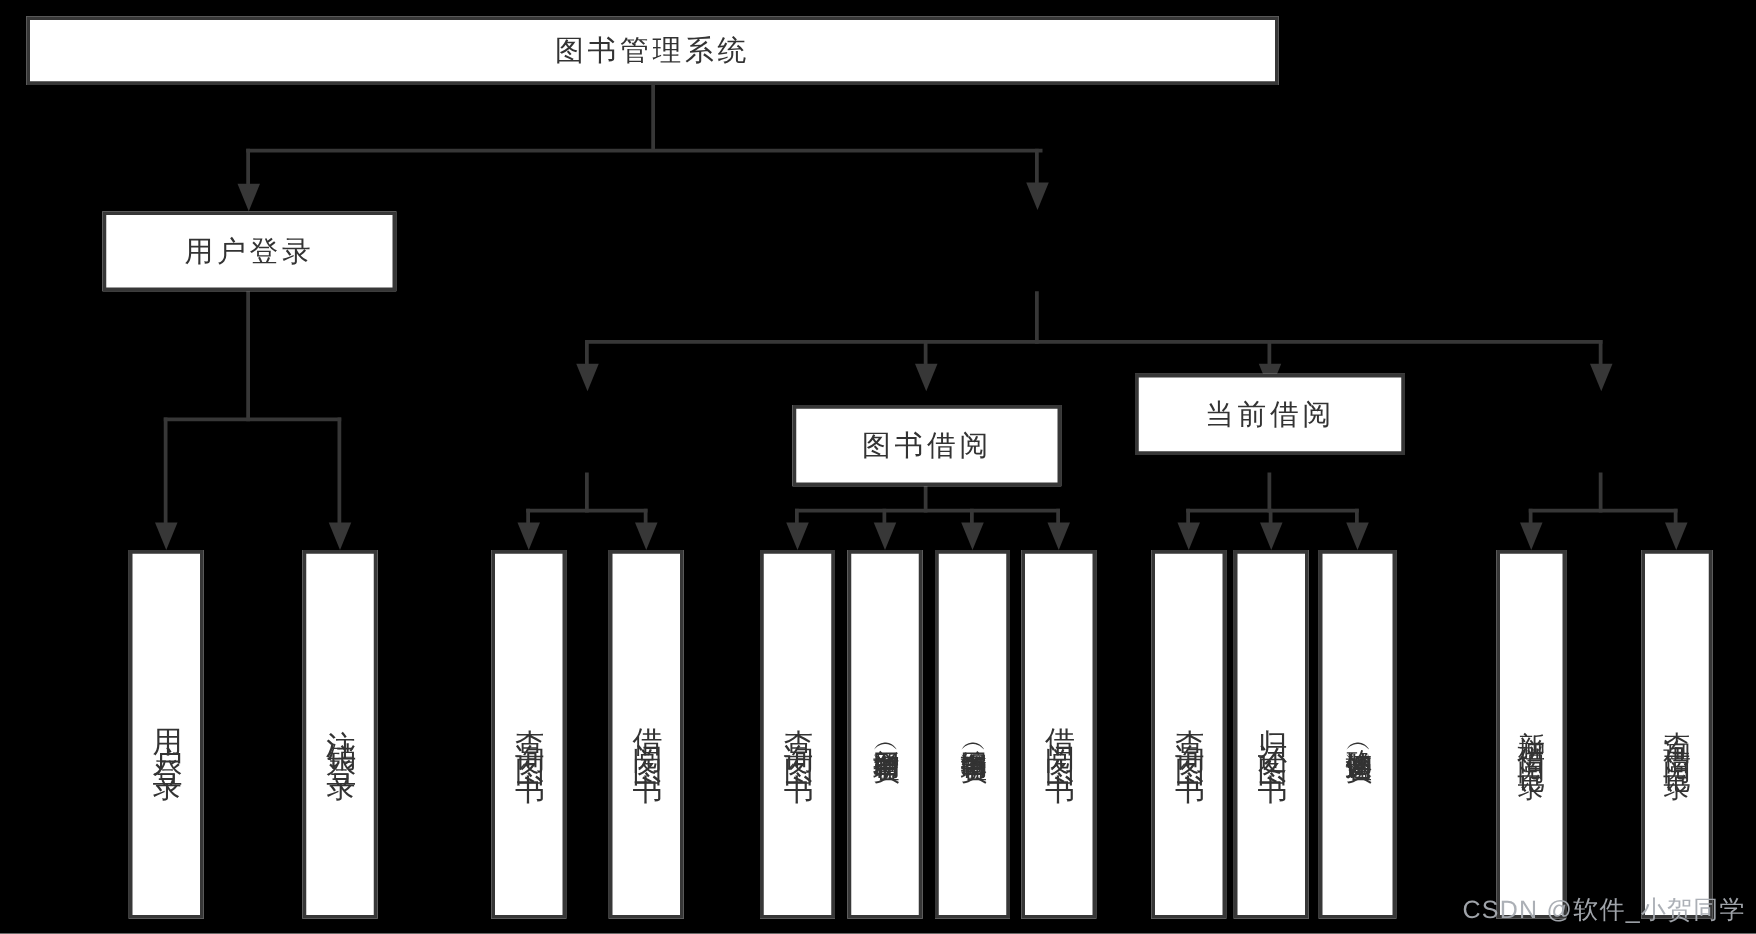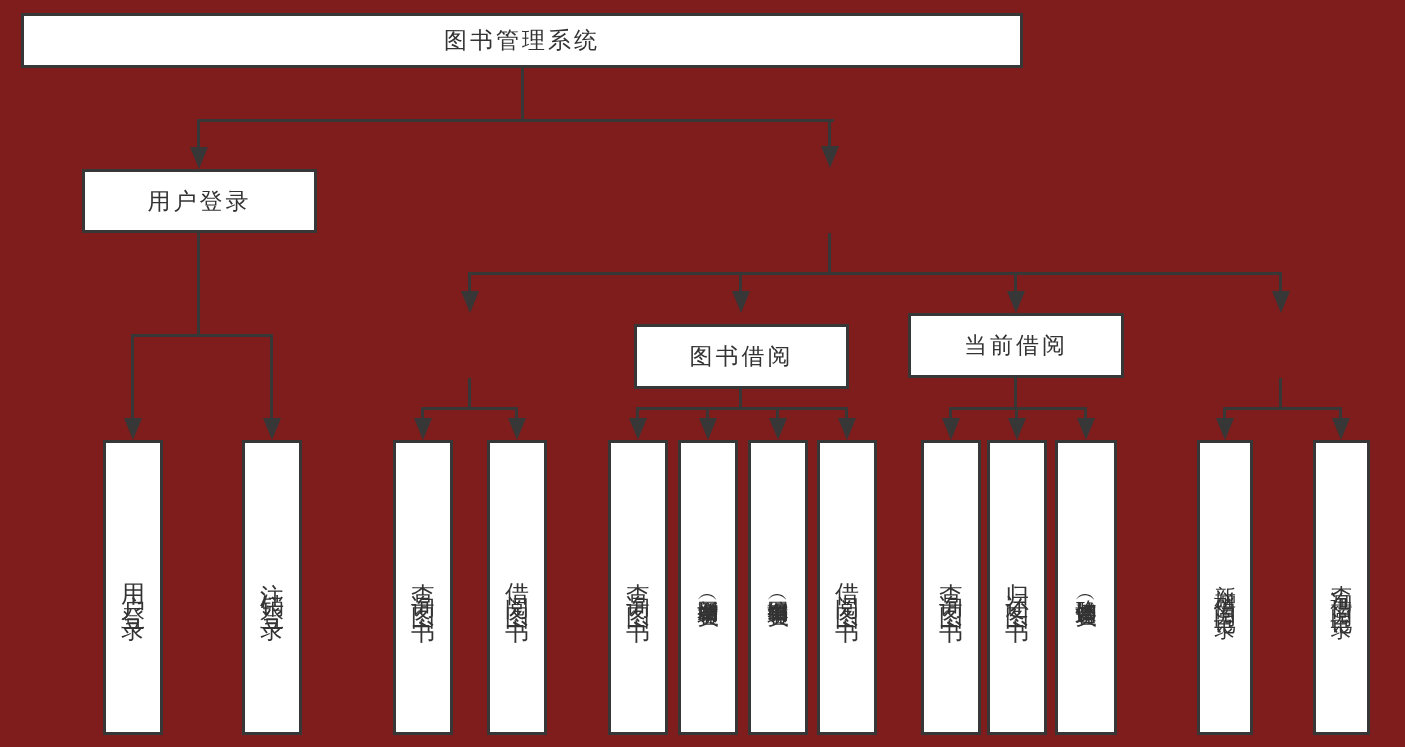--- a/index.html
+++ b/index.html
@@ -1,17 +1,17 @@
 <!DOCTYPE html>
 <html><head>
 <meta charset="utf-8">
 <style>
   html,body{margin:0;padding:0;background:#fff;}
   #stage{
-    position:relative;width:1405px;height:747px;background:#7f1d1d;overflow:hidden;
+    position:relative;width:1405px;height:747px;background:#000000;overflow:hidden;
     font-family:"Liberation Sans",sans-serif;color:#333;
   }
   .node{
     position:absolute;box-sizing:border-box;border:3px solid #373737;background:#fff;
     display:flex;align-items:center;justify-content:center;
   }
   .hbox span{font-size:23px;letter-spacing:3px;color:#333;white-space:nowrap;}
   .vbox span{
     writing-mode:vertical-rl;text-orientation:mixed;
     font-size:22px;color:#333;white-space:nowrap;
@@ -98,21 +98,21 @@
     <span>图书管理系统</span>
   </div>
 
   <div class="node hbox" style="left:82px;top:169px;width:235px;height:64px">
     <span>用户登录</span>
   </div>
 
   <div class="node hbox" style="left:634px;top:324px;width:215px;height:65px">
     <span>图书借阅</span>
   </div>
-  <div class="node hbox" style="left:908px;top:313px;width:216px;height:65px">
+  <div class="node hbox" style="left:908px;top:299px;width:216px;height:65px">
     <span>当前借阅</span>
   </div>
 
   <div class="node vbox v-short" style="left:103px;top:440px;width:60px;height:295px">
     <span>用户登录</span>
   </div>
   <div class="node vbox v-short" style="left:242px;top:440px;width:60px;height:295px">
     <span>注销登录</span>
   </div>
 
@@ -146,14 +146,15 @@
     <span>确认归还（管理员）</span>
   </div>
 
   <div class="node vbox v-med" style="left:1197px;top:440px;width:56px;height:295px">
     <span>新增借阅记录</span>
   </div>
   <div class="node vbox v-med" style="left:1313px;top:440px;width:57px;height:295px">
     <span>查询借阅记录</span>
   </div>
 
+  <div class="watermark">CSDN @软件_小贺同学</div>
 
 </div>
 
 </body></html>

